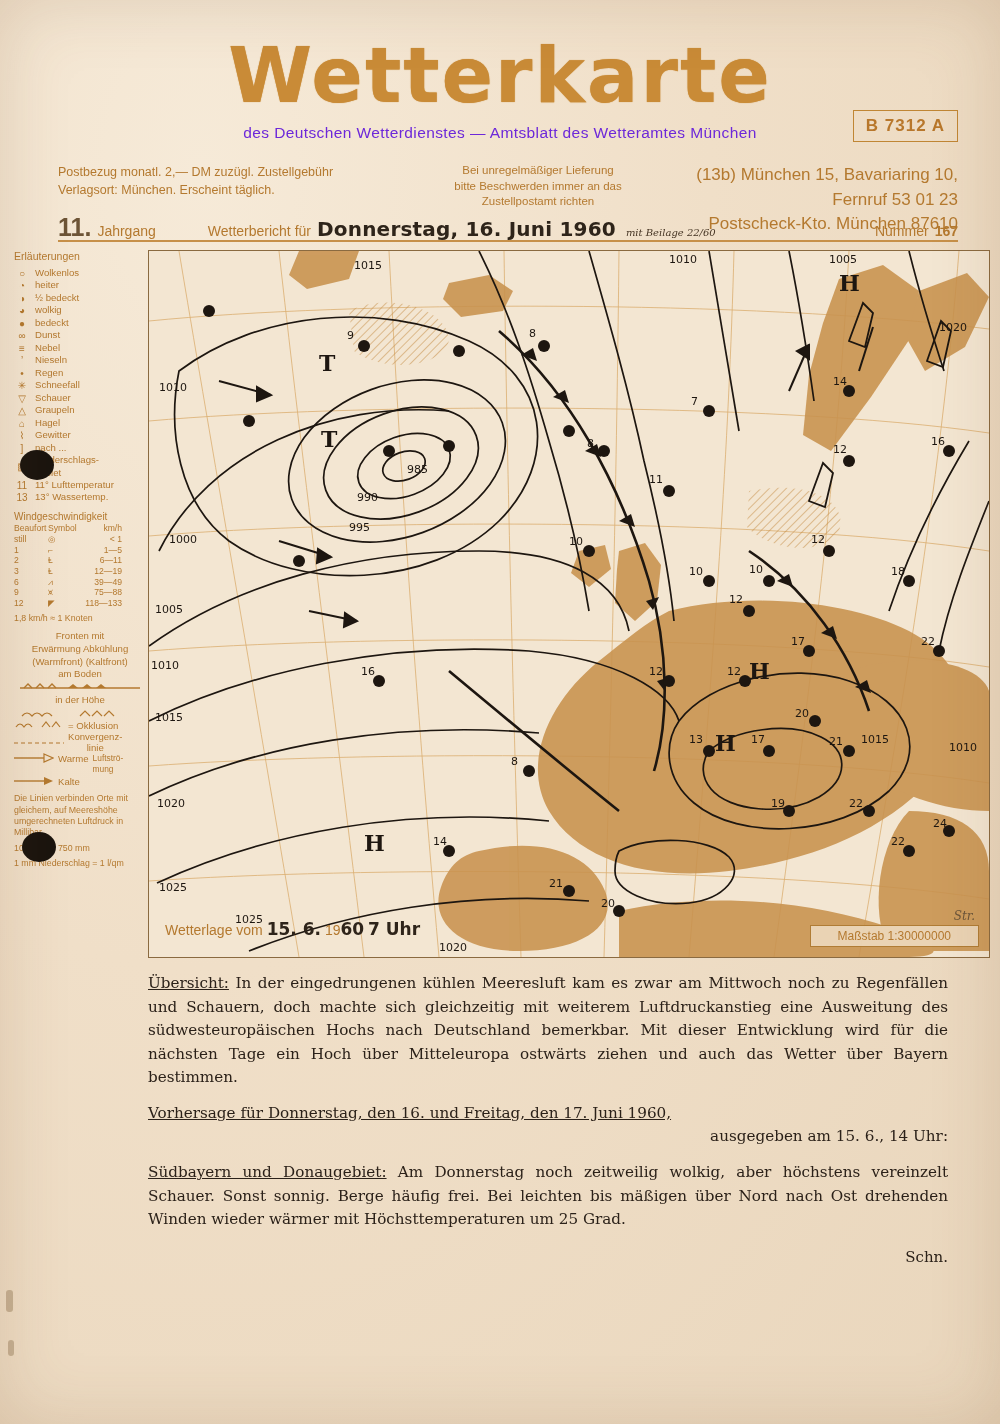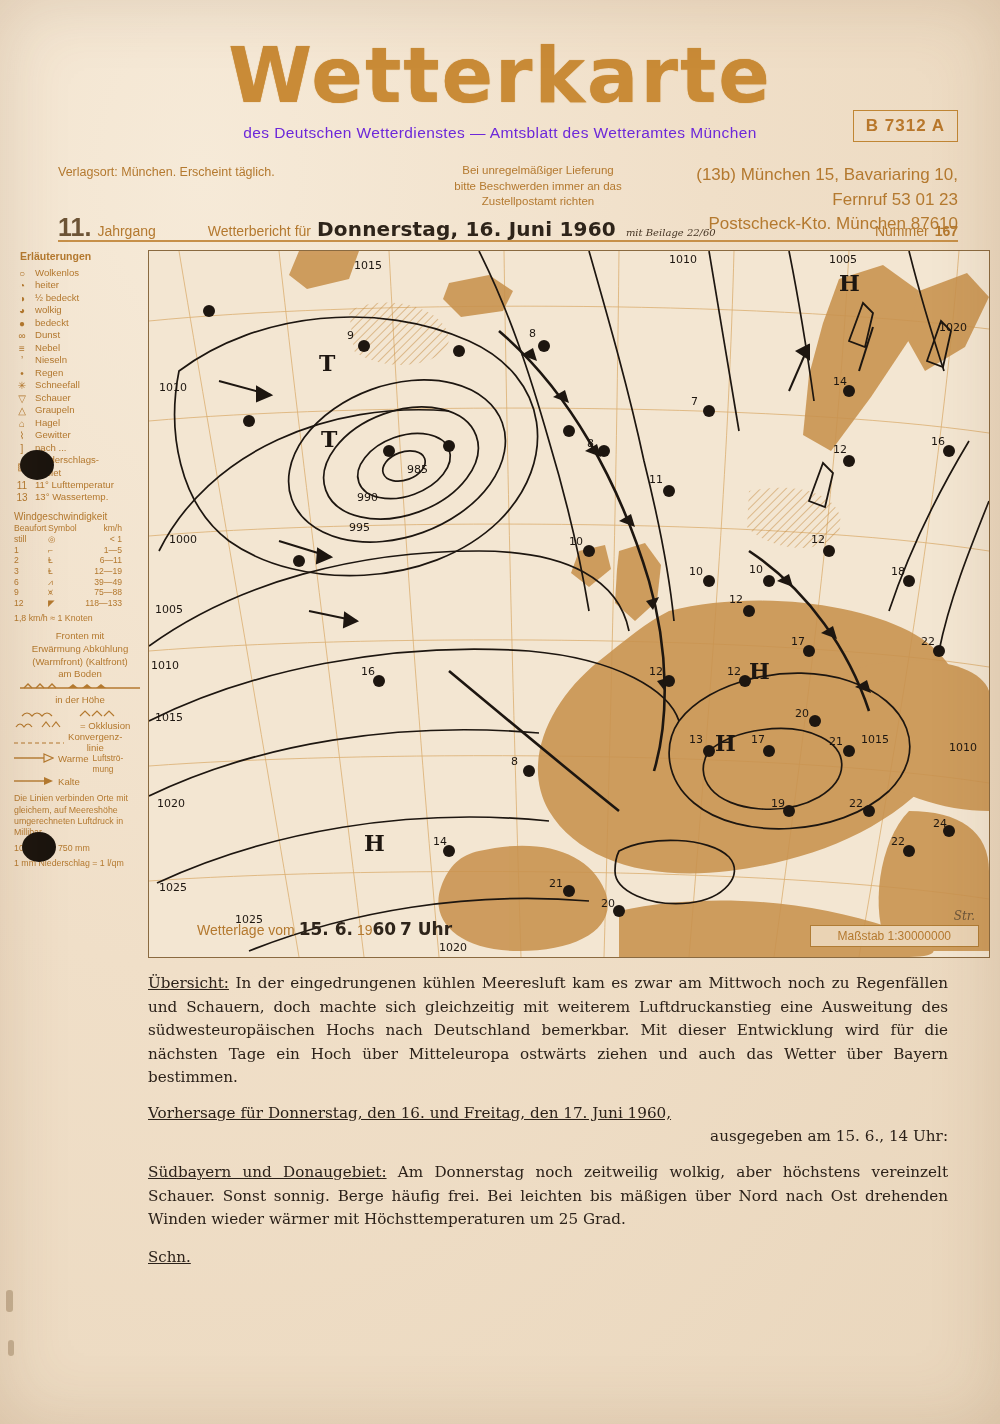--- a/index.html
+++ b/index.html
@@ -76,21 +76,21 @@
   }
   .issueline .nummer{margin-left:auto;}
   .rule{
     position:absolute;left:58px;right:42px;top:240px;height:1.5px;background:#c79049;
   }
   
   .legend{
     position:absolute;left:14px;top:250px;width:132px;
     color:#b4792f;font-size:9.6px;line-height:1.32;
   }
-  .legend h4{margin:0 0 3px 6px;font-size:10.5px;font-weight:bold;}
+  .legend h4{margin:0 0 3px 0;font-size:10.5px;font-weight:normal;}
   .legend .row{display:flex;align-items:center;gap:5px;height:12.5px;}
   .legend .sym{width:16px;text-align:center;font-size:10px;color:#b4792f;}
   .legend .sec{margin-top:6px;}
   .legend .tab{display:flex;gap:4px;font-size:8.6px;line-height:1.25;}
   .legend .tab .c{width:30px;}
   .legend .tab .c.km{width:40px;text-align:right;}
   .legend .note{font-size:8.8px;line-height:1.3;margin-top:4px;}
   .legend .frontline{height:9px;margin:2px 0;}
   .blob{
     position:absolute;width:34px;height:30px;border-radius:50%;
@@ -101,21 +101,21 @@
   
   .map{
     position:absolute;left:148px;top:250px;width:840px;height:706px;
     border:1.5px solid #8a6a40;
     background:#f3e6d2;
     overflow:hidden;
   }
   .map svg{position:absolute;inset:0;}
   .wetterlage{
     position:absolute;left:16px;bottom:18px;
-    color:#b4792f;font-size:14px;margin-left:32px;
+    color:#b4792f;font-size:14px;
   }
   .wetterlage .d1,.wetterlage .d2,.wetterlage .d3{
     font-family:"DejaVu Sans",sans-serif;color:#2e241a;font-weight:bold;font-size:17px;
   }
   .massstab{
     position:absolute;right:10px;bottom:10px;
     border:1.3px solid #b07c35;color:#b4792f;
     font-size:12px;padding:3px 27px;background:rgba(243,230,210,.75);
   }
   .sign{
@@ -125,36 +125,37 @@
   
   .report{
     position:absolute;left:148px;top:972px;width:800px;
     font-family:"DejaVu Serif",serif;
     font-size:15.2px;line-height:1.55;color:#2b2119;
     text-align:justify;
   }
   .report p{margin:0 0 12px 0;}
   .report .u{text-decoration:underline;}
   .report .right{text-align:right;}
-  .report .sig{margin-top:14px;font-size:15px;text-decoration:underline;}
+  .report .sig{text-align:right;margin-top:14px;font-size:15px;}
   .speck{position:absolute;border-radius:50%;background:#7b5e3a;opacity:.35;}
 </style>
 </head>
 <body>
 
 <div class="page"></div>
 
 <div class="masthead">
   <div class="wordmark">Wetterkarte</div>
   <div class="subtitle">des Deutschen Wetterdienstes — Amtsblatt des Wetteramtes München</div>
 </div>
 <div class="codebox">B 7312 A</div>
 
 <div class="imprint">
   <div class="c1">
+    <div>Postbezug monatl. 2,— DM zuzügl. Zustellgebühr</div>
     <div>Verlagsort: München. Erscheint täglich.</div>
   </div>
   <div class="c2">
     <div>Bei unregelmäßiger Lieferung</div>
     <div>bitte Beschwerden immer an das</div>
     <div>Zustellpostamt richten</div>
   </div>
   <div class="c3">
     <div>(13b) München 15, Bavariaring 10, Fernruf 53 01 23</div>
     <div>Postscheck-Kto. München 87610</div>
@@ -312,21 +313,21 @@
         <path d="M48 5 l5 -4 l5 4 z M62 5 l5 -4 l5 4 z M76 5 l5 -4 l5 4 z" fill="#b4792f"></path>
       </svg>
     </div>
     <div>in der Höhe</div>
     <div class="frontline">
       <svg width="120" height="9" viewBox="0 0 120 9">
         <path d="M2 7 q5 -6 10 0 q5 -6 10 0 q5 -6 10 0" fill="none" stroke="#b4792f" stroke-width="1.2"></path>
         <path d="M60 7 l5 -5 l5 5 M72 7 l5 -5 l5 5 M84 7 l5 -5 l5 5" fill="none" stroke="#b4792f" stroke-width="1.2"></path>
       </svg>
     </div>
-    <div style="display:flex;align-items:center;gap:16px;justify-content:flex-start;">
+    <div style="display:flex;align-items:center;gap:4px;justify-content:flex-start;">
       <span>
         <svg width="50" height="9" viewBox="0 0 50 9">
             <path d="M2 7 q4 -6 8 0 q4 -6 8 0 M28 7 l4 -5 l4 5 M38 7 l4 -5 l4 5" fill="none" stroke="#b4792f" stroke-width="1.2"></path>
           </svg>
       </span>
       <span>= Okklusion</span>
     </div>
     <div style="display:flex;align-items:center;gap:4px;">
       <span>
         <svg width="50" height="7" viewBox="0 0 50 7">

